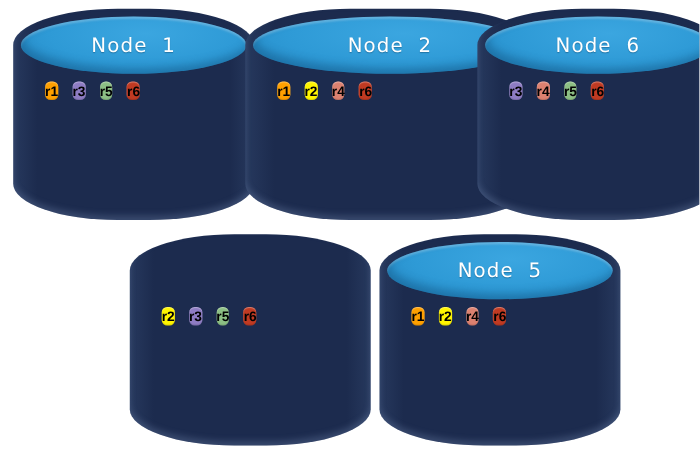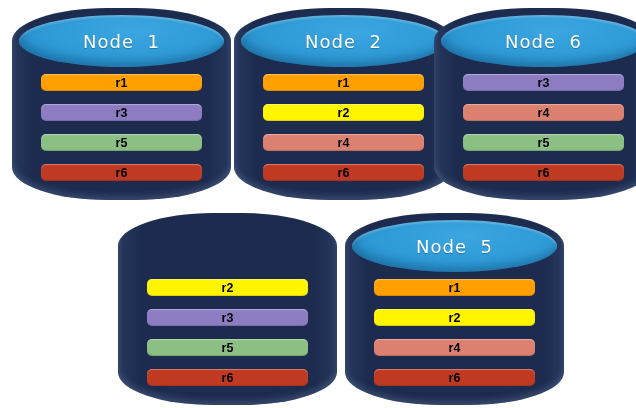--- a/index.html
+++ b/index.html
@@ -42,38 +42,38 @@
     letter-spacing: 1px;
     white-space: pre;
     text-shadow: 0 1px 1px rgba(0,40,70,0.35);
   }
   .bars {
     position: absolute;
     top: 66px;
     left: 29px;
     right: 29px;
     display: flex;
-    flex-direction: column;
+    flex-direction: row;
     gap: 13px;
   }
   .bar {
     height: 17px;
     border-radius: 5px;
     display: flex;
     align-items: center;
     justify-content: center;
     font-family: "Liberation Sans", sans-serif;
     font-size: 12.5px;
     font-weight: bold;
     color: #000000;
     box-shadow: inset 0 1px 1px rgba(255,255,255,0.35), inset 0 -1px 1px rgba(0,0,0,0.15);
   }
   
   .pos-n1 { left: 12px;  top: 8px; }
-  .pos-n2 { left: 234px; top: 8px; }
+  .pos-n2 { left: 223px; top: 8px; padding-left: 44px; }
   .pos-n3 { left: 434px; top: 8px; }
   .pos-n4 { left: 118px; top: 213px; }
   .pos-n5 { left: 345px; top: 213px; text-decoration: underline; }
 </style>
 </head>
 <body>
 
 <div class="stage">
 
   <div class="cylinder pos-n1">

